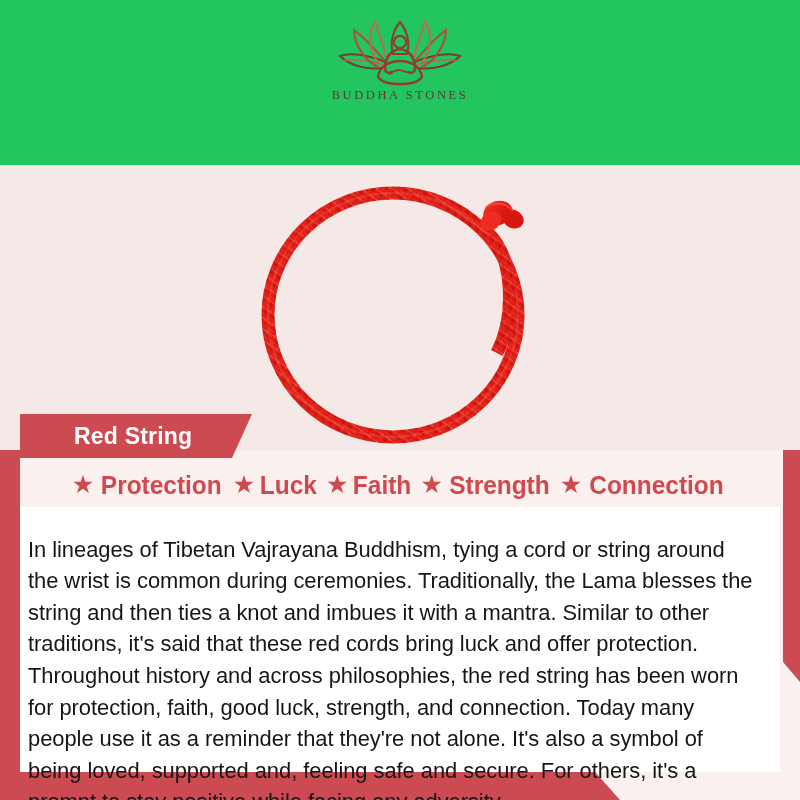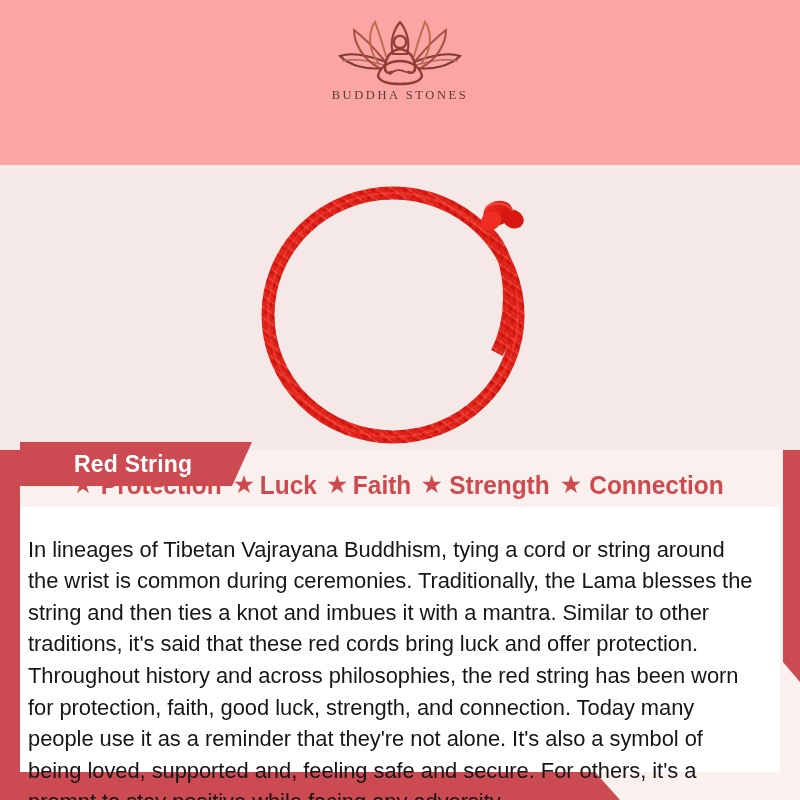--- a/index.html
+++ b/index.html
@@ -45,21 +45,21 @@
     width: 620px; height: 28px;
     background: #cc4b52;
     clip-path: polygon(0 0, 595px 0, 620px 28px, 0 28px);
   }
 
   
   .header {
     position: absolute;
     top: 0; left: 0;
     width: 800px; height: 165px;
-    background: #fca5a5;
+    background: #22c55e;
   }
   .logo-wrap {
     position: absolute;
     top: 16px; left: 50%;
     transform: translateX(-50%);
     width: 180px;
     text-align: center;
   }
   .logo-mark { display:block; margin: 0 auto; }
   .logo-text {
@@ -103,21 +103,20 @@
 
   
   .ribbon {
     position: absolute;
     left: 20px; top: 414px;
     width: 232px; height: 44px;
     background: #cc4b52;
     clip-path: polygon(0 0, 232px 0, 212px 44px, 0 44px);
     display: flex;
     align-items: center;
-    margin-top: 28px;
   }
   .ribbon-label {
     margin-left: 54px;
     color: #ffffff;
     font-family: "Liberation Sans Narrow", "Liberation Sans", sans-serif;
     font-weight: bold;
     font-size: 23px;
     letter-spacing: 0.2px;
     white-space: nowrap;
   }

